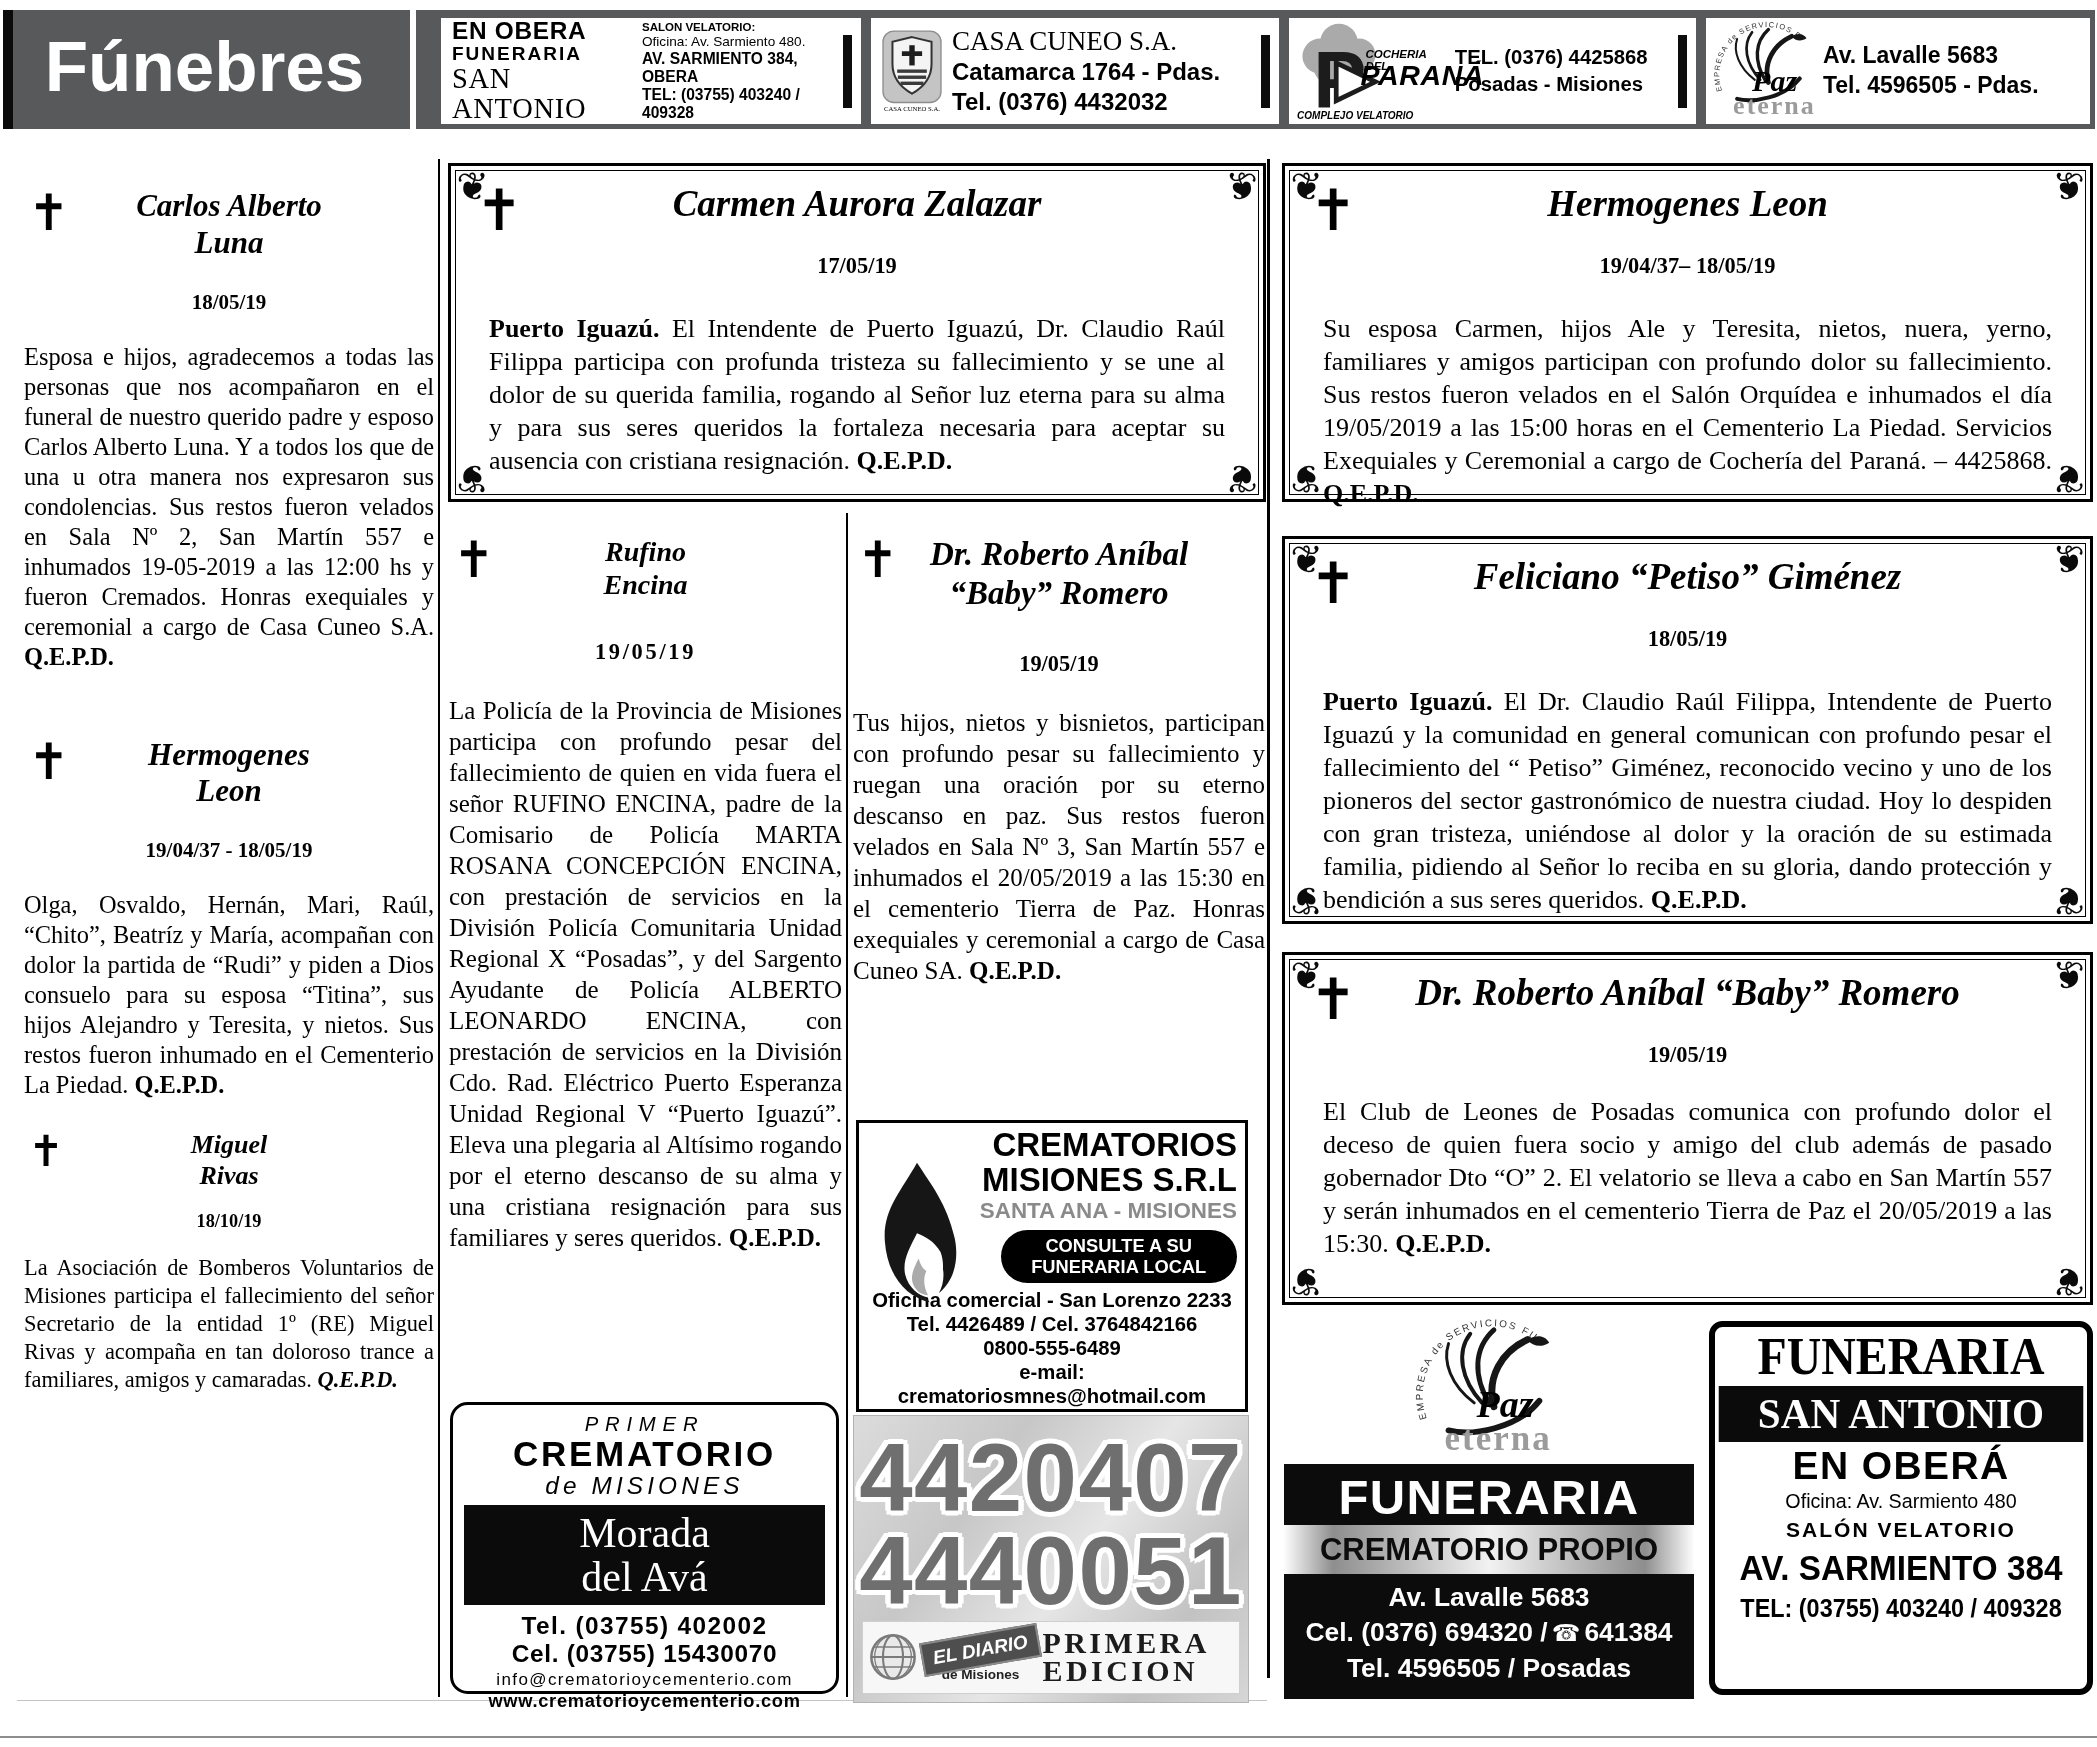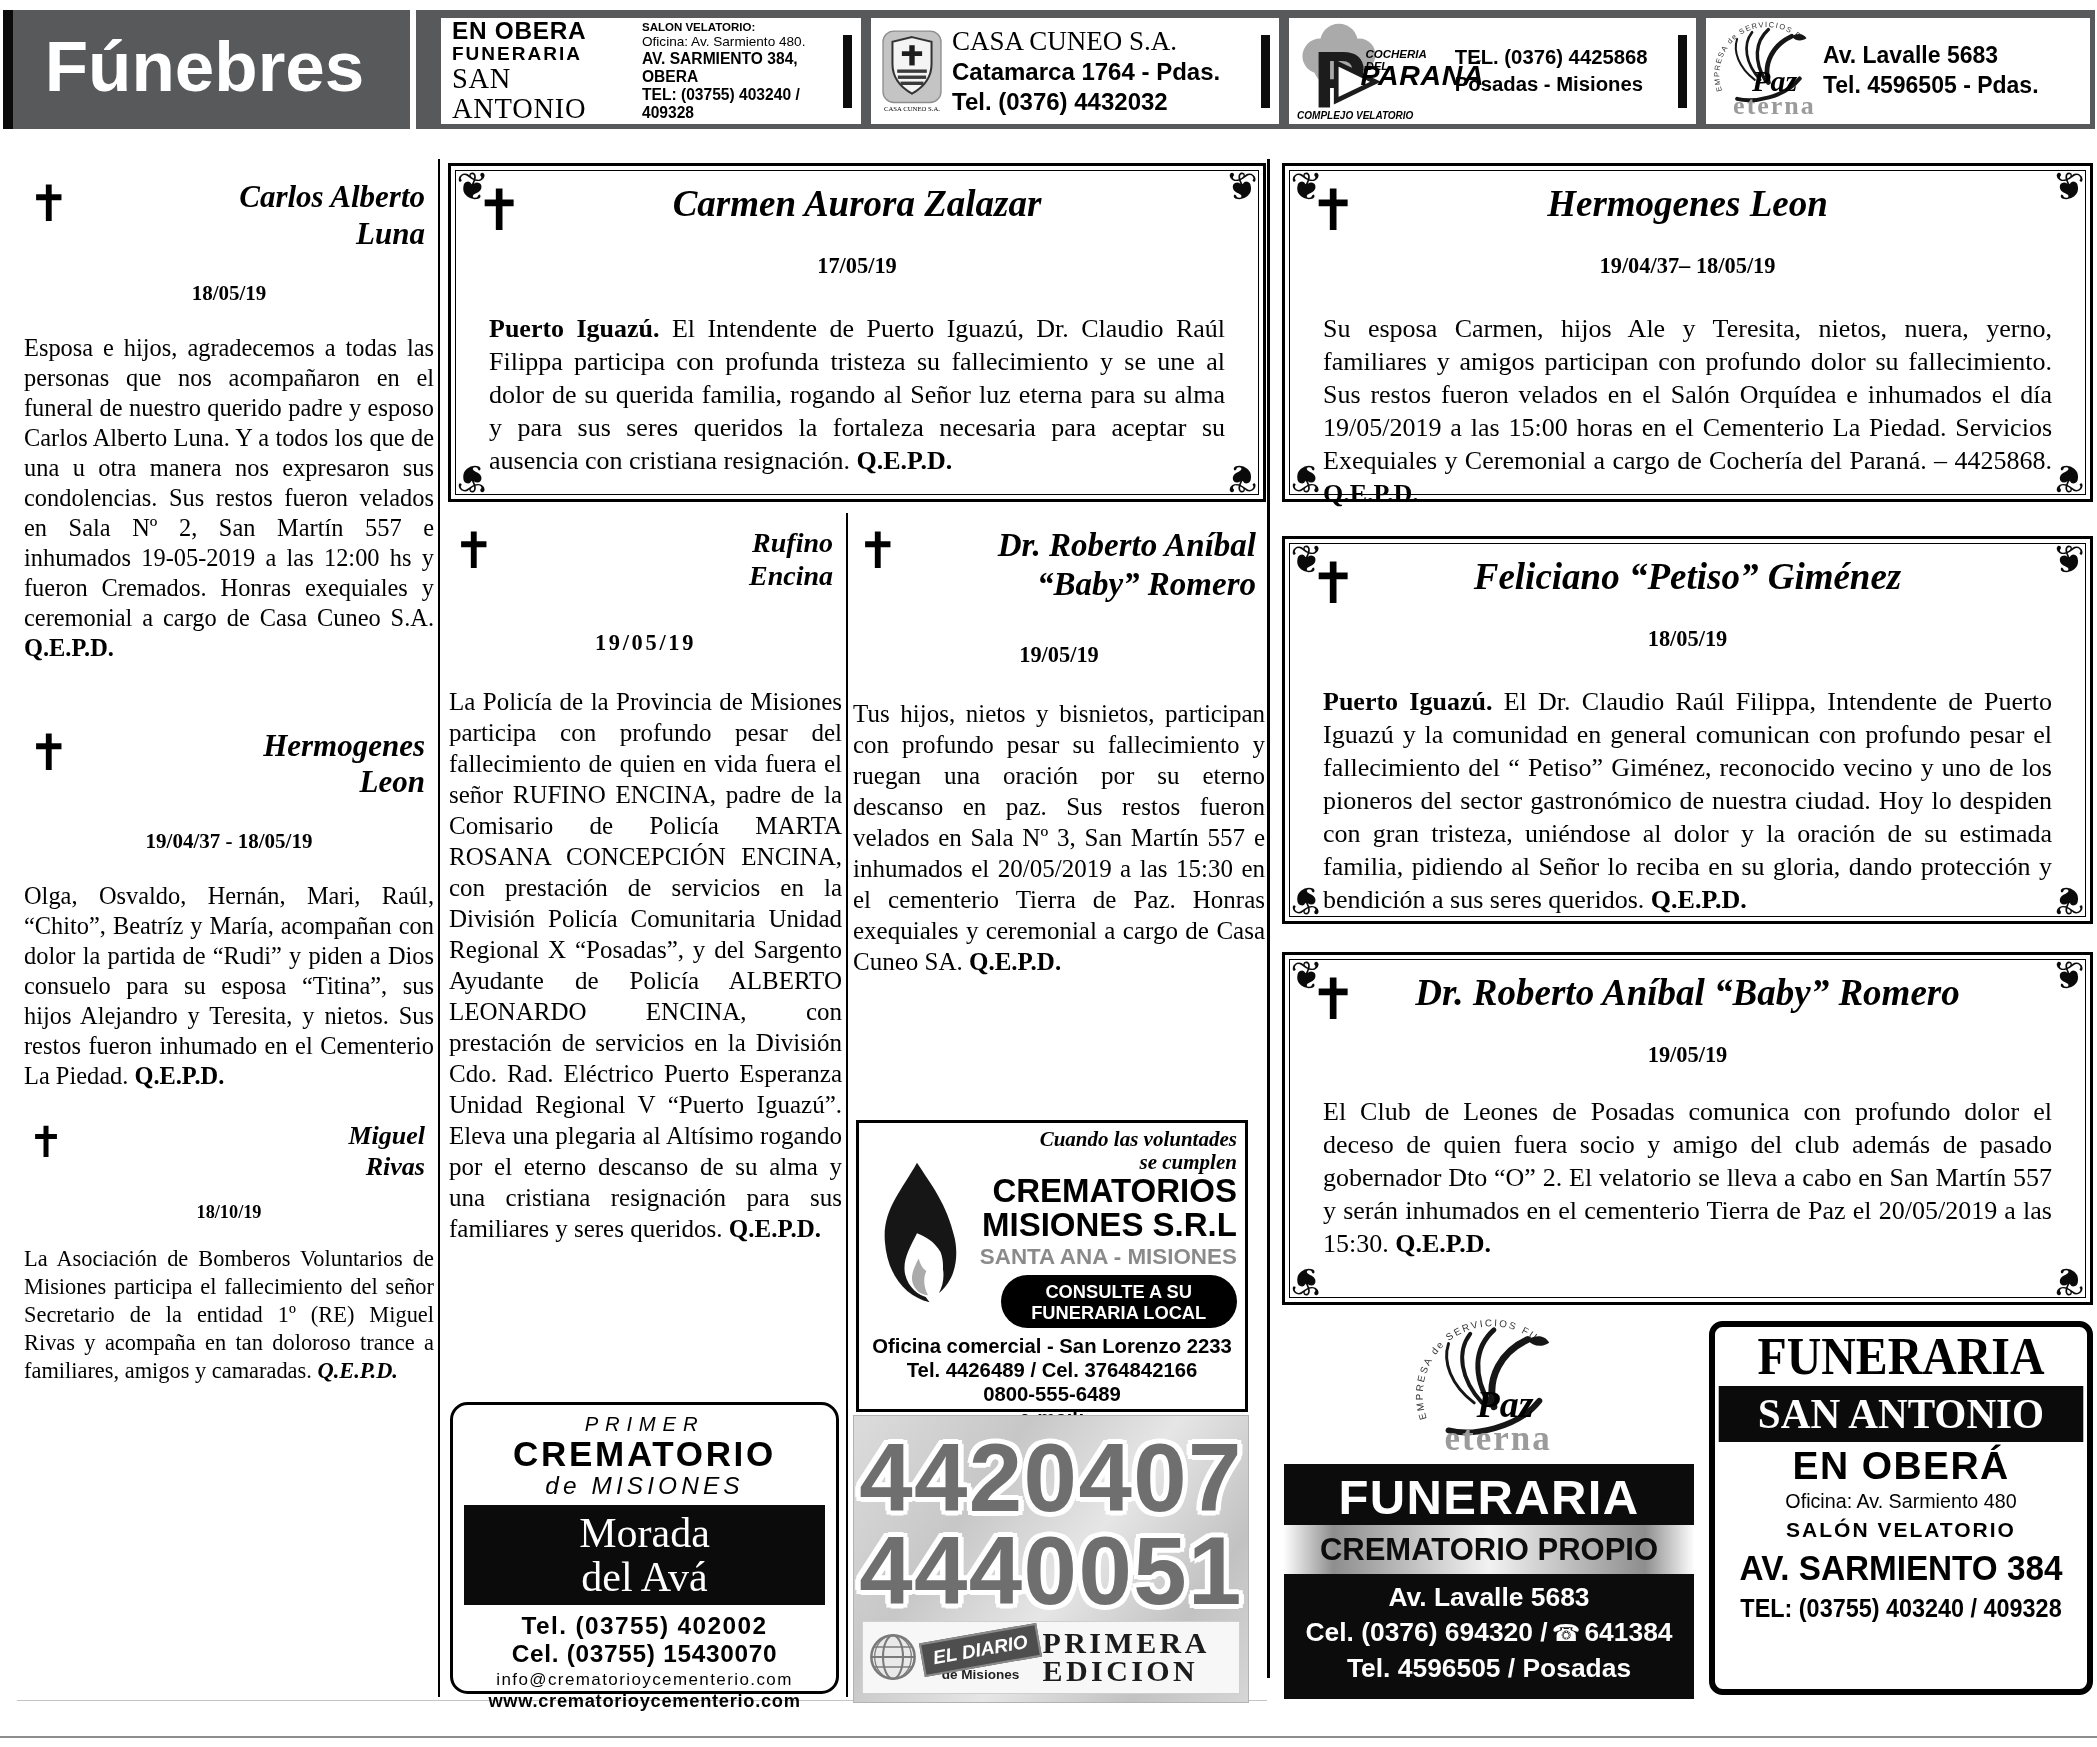--- a/index.html
+++ b/index.html
@@ -52,21 +52,21 @@
   .v3{left:1267px;top:159px;width:3.4px;height:1519px;}
   .hrule-light{position:absolute;left:17px;top:1700px;width:1250px;height:1.4px;background:#c4c4c4;}
   .hrule-bottom{position:absolute;left:0;top:1736px;width:2097px;height:2px;background:#8d8d8d;}
   
   .col1{position:absolute;left:24px;top:170px;width:410px;}
   .obit-head{position:relative;text-align:center;}
   .cross{position:absolute;left:4.1px;top:0;font-family:"DejaVu Sans",sans-serif;font-weight:bold;line-height:1;}
   .cross-s{font-size:43px;}
   .cross-m{font-size:50px;}
   .cross-l{font-size:57px;}
-  .obit-name{margin:9px;font-style:italic;font-weight:bold;font-size:31px;line-height:1.18;text-align:right;}
+  .obit-name{margin:18px;font-style:italic;font-weight:bold;font-size:31px;line-height:1.18;text-align:center;}
   .obit-date{text-align:center;font-weight:bold;font-size:21px;margin-top:28.5px;}
   .obit-body{margin:27px 0 0;font-size:24.4px;line-height:30px;text-align:justify;}
   .qepd{font-weight:bold;}
   .ob-luna{margin-top:8.1px;}
   .ob-leon{margin-top:65px;}
   .ob-rivas{margin-top:30px;}
   .ob-rivas .obit-name{font-size:26px;}
   .ob-rivas .obit-date{font-size:18.3px;margin-top:19px;}
   .ob-rivas .obit-body{font-size:22.4px;line-height:28px;margin-top:22px;}
   .ob-rivas .qepd{font-style:italic;}
@@ -392,21 +392,20 @@
     <div class="mo-web">www.crematorioycementerio.com</div>
 
   </section>
 
   <section class="ad-crema">
     <svg class="cr-flame" width="102" height="149" viewBox="0 0 120 190">
       <path d="M60 6 C40 42 16 66 19 106 C22 148 44 176 76 184 C58 160 52 138 58 118 C66 134 82 136 86 122 C96 138 96 158 88 172 C107 157 114 130 108 102 C98 58 78 34 60 6 Z" fill="#161616"></path>
       <path d="M60 96 C50 116 41 131 45 149 C49 165 62 176 74 178 C64 162 62 148 66 136 C72 146 80 144 82 134 C88 146 86 158 80 168 C94 156 96 136 90 120 C82 106 70 100 60 96 Z" fill="#fff"></path>
       <path d="M62 128 C56 140 51 151 55 161 C59 171 68 175 74 175 C68 163 68 152 72 144 C66 140 64 134 62 128 Z" fill="#ababab"></path>
     </svg>
-    <div class="cr-tag"><span>Cuando las voluntades</span><br><span>se cumplen</span></div>
     <div class="cr-name"><span>CREMATORIOS</span><br><span>MISIONES S.R.L</span></div>
     <div class="cr-loc">SANTA ANA - MISIONES</div>
     <div class="cr-pill"><span>CONSULTE A SU</span><br><span>FUNERARIA LOCAL</span></div>
     <div class="cr-lines">
       <div>Oficina comercial -  San Lorenzo 2233</div>
       <div>Tel. 4426489 / Cel. 3764842166</div>
       <div>0800-555-6489</div>
       <div>e-mail: crematoriosmnes@hotmail.com</div>
     </div>
   </section>

